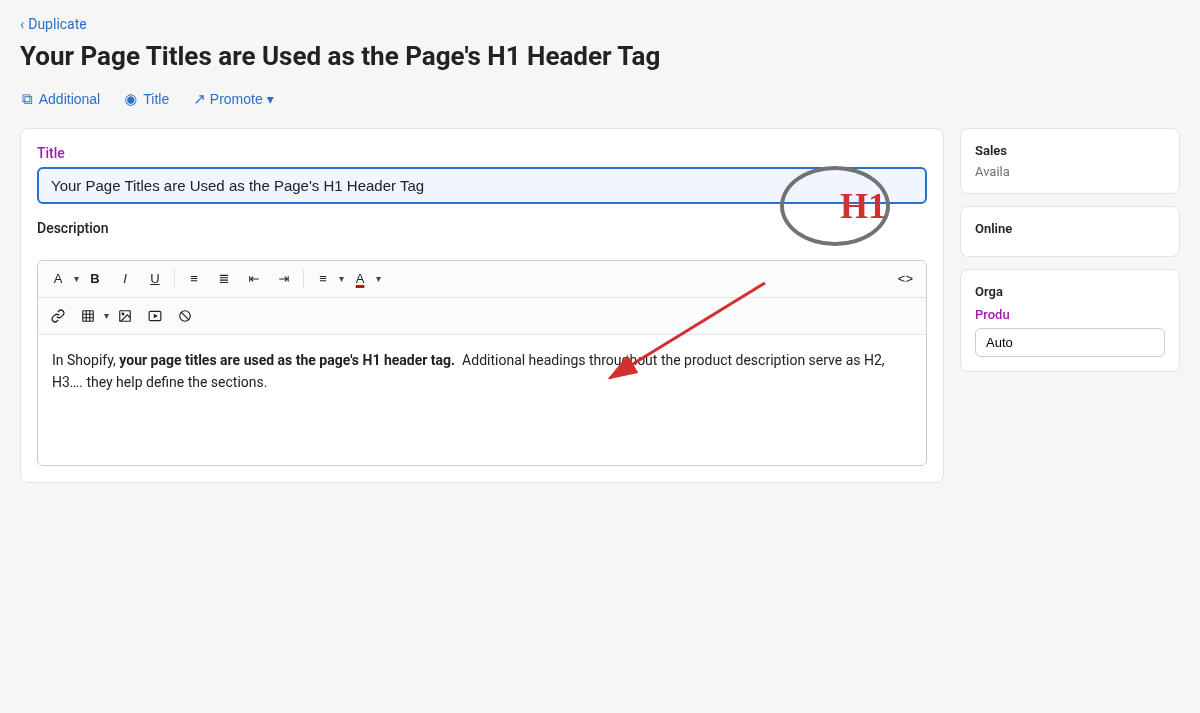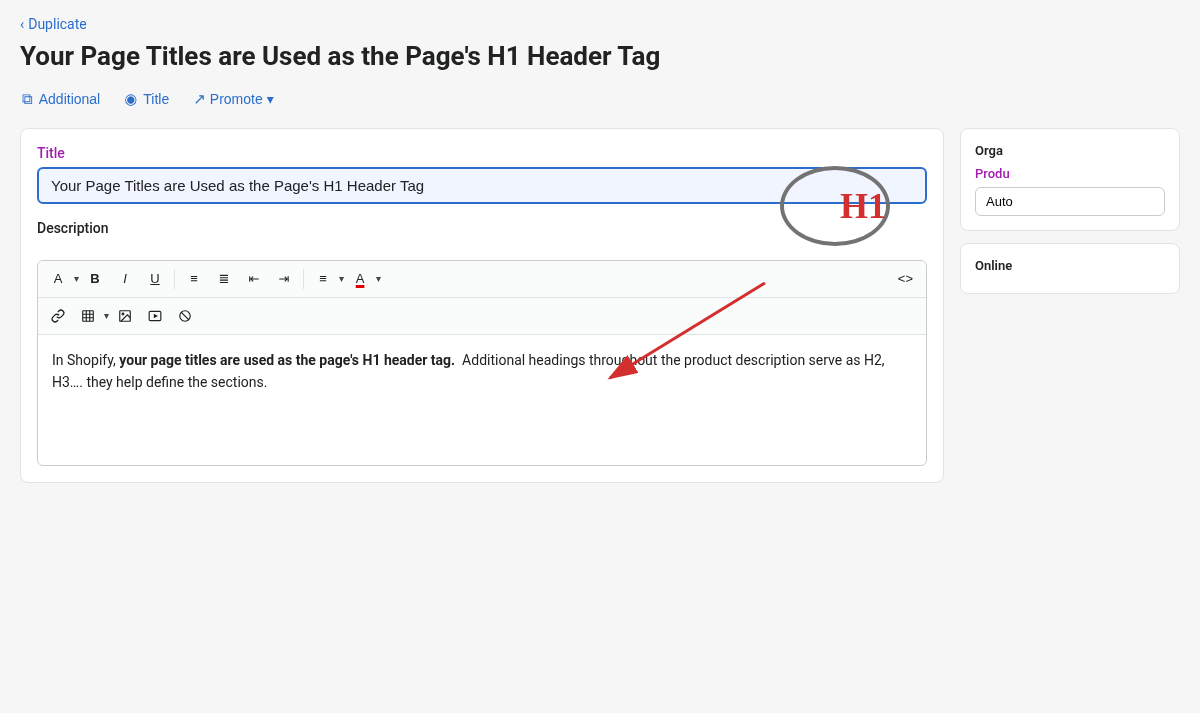--- a/index.html
+++ b/index.html
@@ -338,26 +338,30 @@
             <div class="editor-content" contenteditable="true" style="">
               In Shopify, <strong>your page titles are used as the page's H1 header tag.</strong>&nbsp; Additional headings throughout the product description serve as H2, H3…. they help define the sections.
             </div>
           </div>
         </div>
       </div>
     </div>
 
     <div class="right-panel">
       <div class="side-card">
+        <div class="side-card-title">Sales</div>
+        <div class="side-card-subtitle">Availa</div>
+      </div>
+      <div class="side-card">
+        <div class="side-card-title">Online</div>
+      </div>
+      <div class="side-card">
         <div class="side-card-title">Orga</div>
         <div class="field-label" style="font-size:13px; margin-top:8px;">Produ</div>
         <input class="select-input" type="text" value="Auto" style="">
-      </div>
-      <div class="side-card">
-        <div class="side-card-title">Online</div>
       </div>
     </div>
 
     <div class="annotation-overlay">
 
       <div class="h1-circle">
         <span class="h1-label">H1</span>
       </div>
 
       <svg class="arrow-svg" xmlns="http://www.w3.org/2000/svg">

